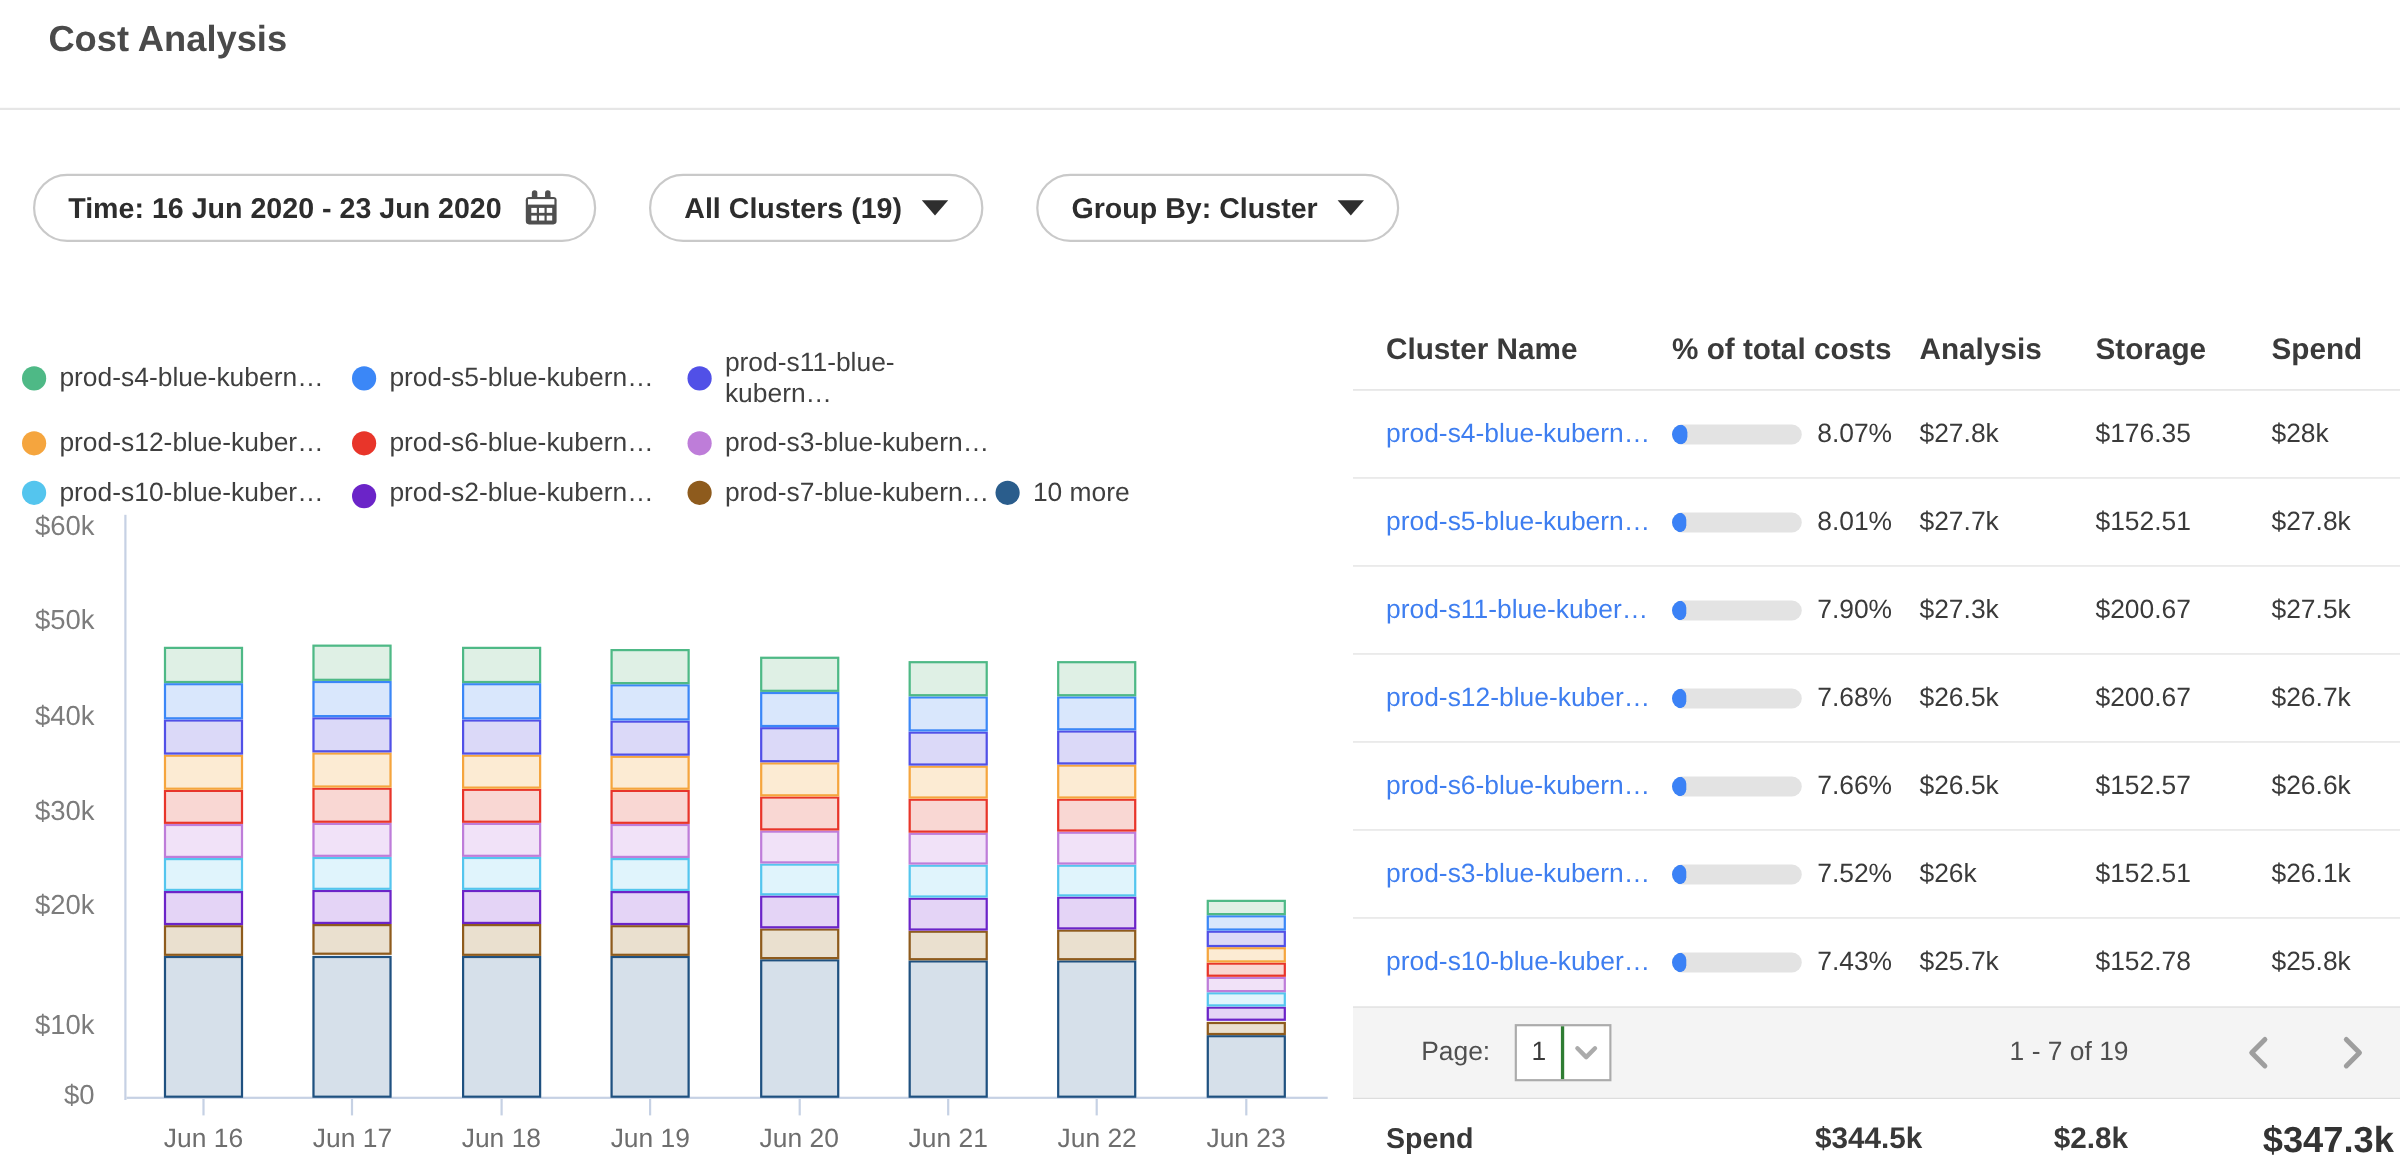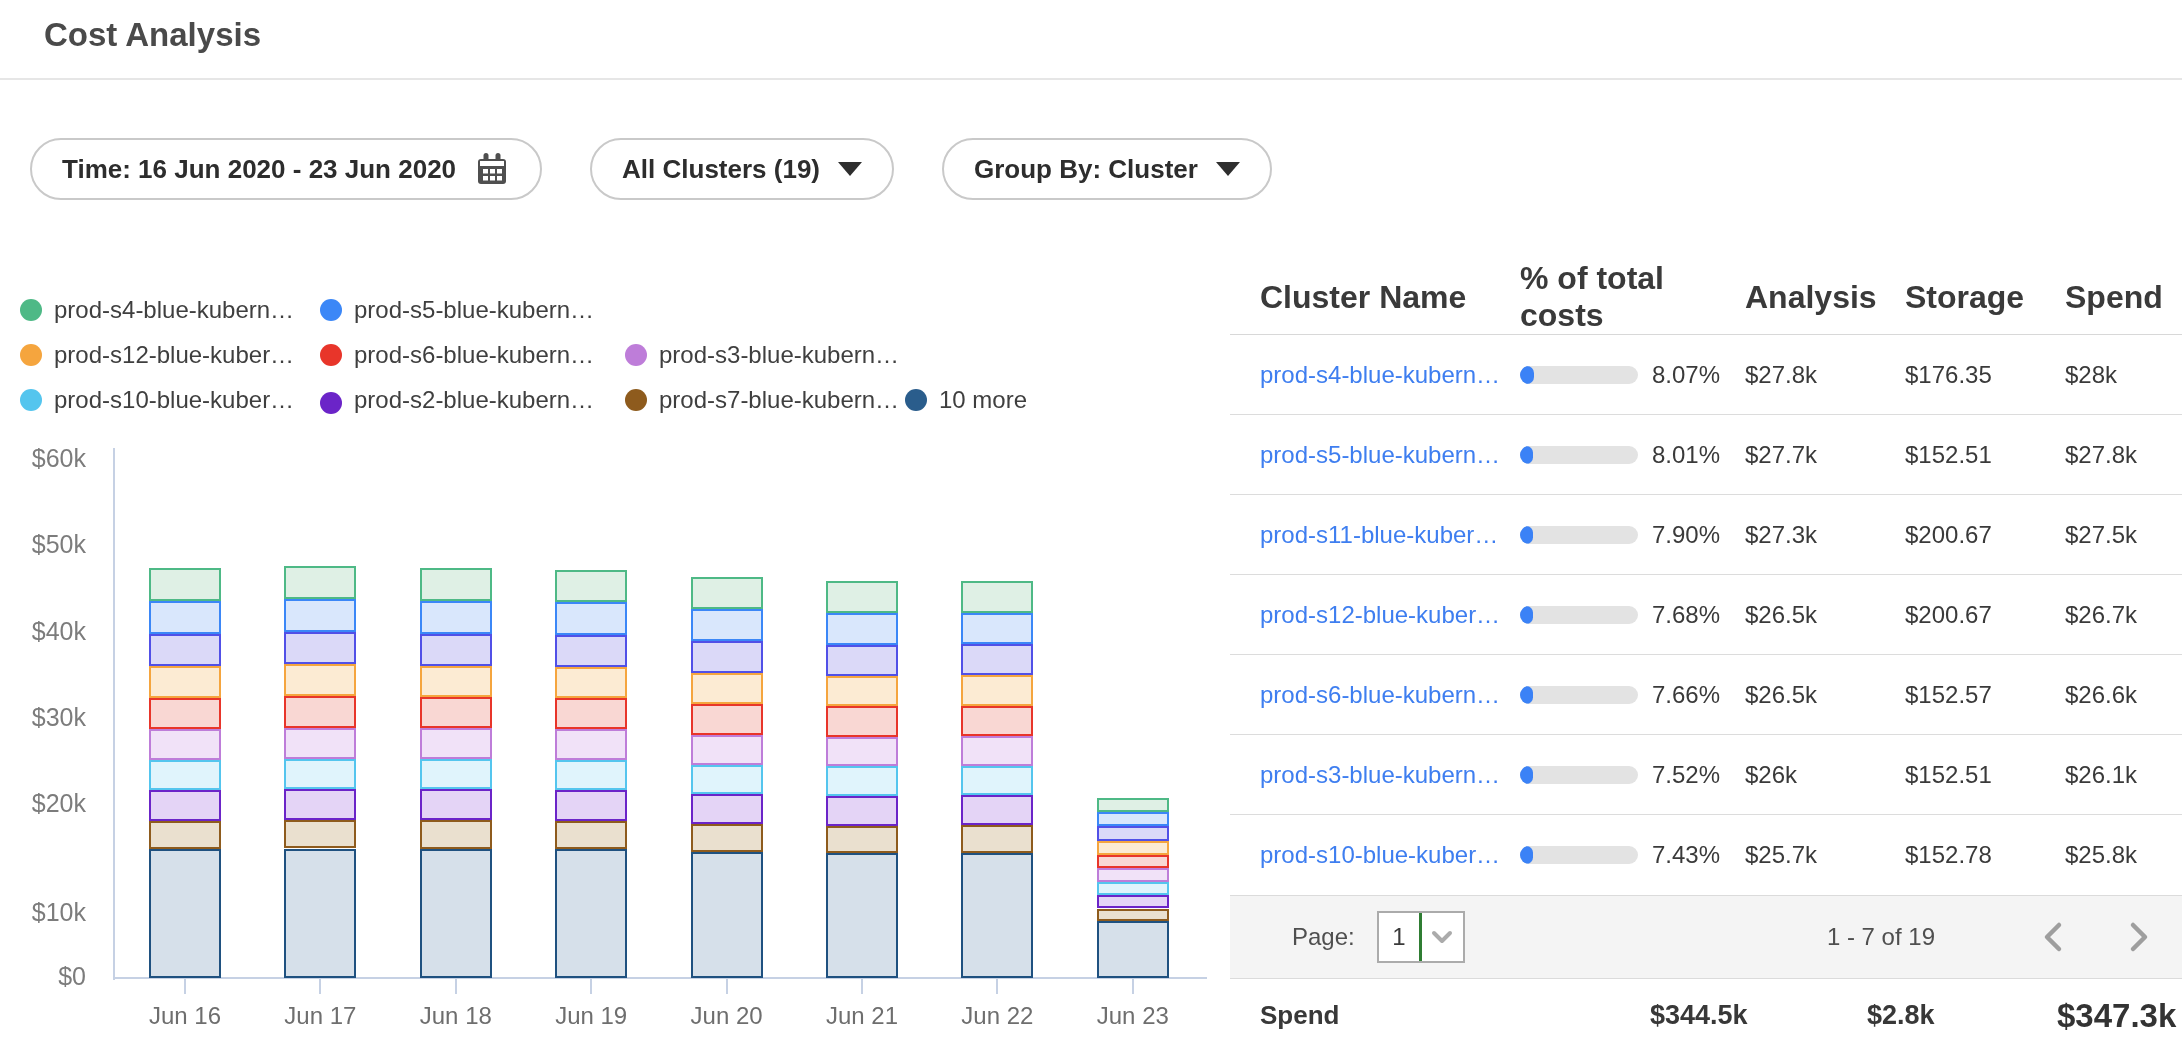--- a/index.html
+++ b/index.html
@@ -1,19 +1,19 @@
 <!DOCTYPE html>
 <html><head>
 <meta charset="utf-8">
 <style>
   * { box-sizing: border-box; margin: 0; padding: 0; }
   html,body { width: 2182px; height: 1052px; background:#fff; overflow:hidden;
               font-family:"Liberation Sans","DejaVu Sans",sans-serif; }
 
-  header { height:80px; border-bottom:2px solid #E6E6E6; }
+  header { height:100px; border-bottom:2px solid #E6E6E6; }
   header h1 { padding:16px 0 0 44px; font-size:33px; font-weight:600; color:#4A4A4A; }
 
   .filters { display:flex; gap:48px; padding-left:30px; margin-top:58px; }
   .pill { display:inline-flex; align-items:center; gap:18px; height:62px; padding:0 30px;
           background:#fff; border:2px solid #C9C9C9; border-radius:40px;
           font-weight:bold; font-size:26px; color:#2D2D2D; cursor:pointer;
           font-family:inherit; }
   .caret { width:0; height:0; border-left:12px solid transparent; border-right:12px solid transparent;
            border-top:14px solid #2E2E2E; display:inline-block; }
 
@@ -27,21 +27,21 @@
   .dot { width:22px; height:22px; border-radius:50%; flex:none; }
   .ylabel { position:absolute; left:0; width:86px; text-align:right; font-size:25px; color:#7C7C7C; }
   .xlabel { position:absolute; width:140px; text-align:center; font-size:24px; color:#6E6E6E; }
   .axis { position:absolute; background:#C6D1E4; }
   .tick { position:absolute; width:2px; height:15px; background:#C6D1E4; }
   .seg  { position:absolute; border:2px solid; }
 
   
   .table-panel { width:952px; display:flex; flex-direction:column; font-size:24px; color:#3A3A3A; }
   .thead { height:75px; display:grid; grid-template-columns:260px 225px 160px 160px 1fr;
-           align-items:center; padding-left:30px; font-weight:bold; font-size:32px;
+           align-items:center; padding-left:30px; font-weight:bold; font-size:27px;
            border-bottom:1px solid #D8D8D8; }
   .trow  { height:80px; display:grid; grid-template-columns:260px 225px 160px 160px 1fr;
            align-items:center; padding-left:30px; border-bottom:1px solid #DCDCDC; }
   .trow:last-child { border-bottom:none; }
   .link { color:#3E7EF0; cursor:pointer; }
   .pct-cell { display:flex; align-items:center; gap:14px; }
   .track { width:118px; height:18px; border-radius:9px; background:#E3E3E3; position:relative; overflow:hidden; flex:none; }
   .fillb { position:absolute; left:0; top:0; bottom:0; background:#3B82F6; border-radius:9px; }
 
   .pager { height:84px; background:#F4F4F4; border-top:1px solid #DBDBDB; border-bottom:1px solid #DBDBDB;
@@ -98,20 +98,24 @@
 
   <section class="chart-panel">
     <div class="legend" id="legend">
         <div class="legend-item" style="grid-area: 1 / 1;">
           <div class="dot" style="background: rgb(78, 185, 134);"></div>
           <div style="display: inline;">prod-s4-blue-kubern…</div>
         </div>
         <div class="legend-item" style="grid-area: 1 / 2;">
           <div class="dot" style="background: rgb(59, 135, 247);"></div>
           <div style="display: inline;">prod-s5-blue-kubern…</div>
+        </div>
+        <div class="legend-item" style="grid-area: 1 / 3;">
+          <div class="dot" style="background: rgb(81, 80, 231);"></div>
+          <div style="display: inline;">prod-s11-blue-kubern…</div>
         </div>
         <div class="legend-item" style="grid-area: 2 / 1;">
           <div class="dot" style="background: rgb(245, 165, 62);"></div>
           <div style="display: inline;">prod-s12-blue-kuber…</div>
         </div>
         <div class="legend-item" style="grid-area: 2 / 2;">
           <div class="dot" style="background: rgb(232, 53, 42);"></div>
           <div style="display: inline;">prod-s6-blue-kubern…</div>
         </div>
         <div class="legend-item" style="grid-area: 2 / 3;">

